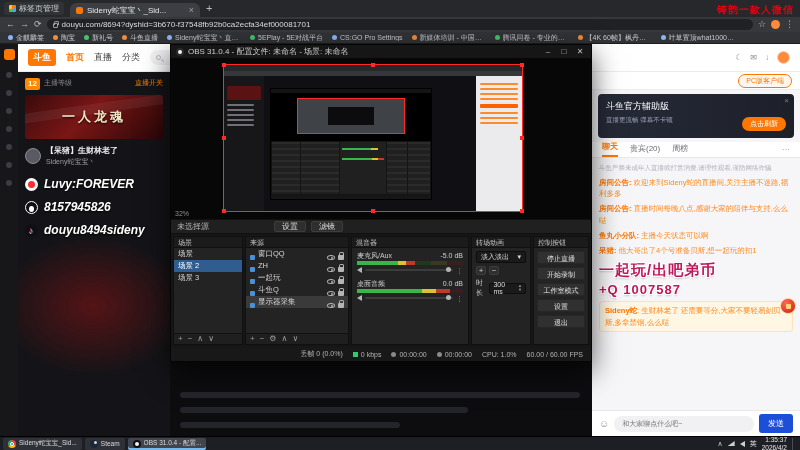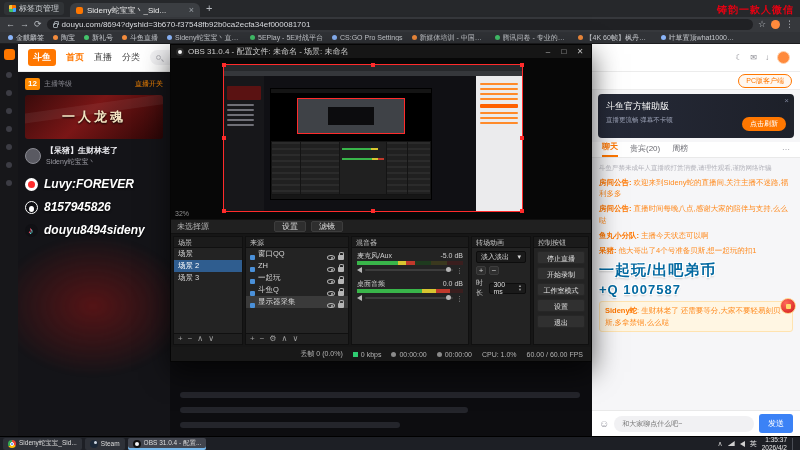--- a/index.html
+++ b/index.html
@@ -41,21 +41,21 @@
   .dnav{display:flex;gap:10px}
   .dnav-i{font-size:9px;color:#404040}
   .dnav-i.on{color:#ff7700;font-weight:bold}
   .dsearch{width:130px;height:15px;background:#f2f2f4;border-radius:8px;display:flex;align-items:center;padding:0 6px}
   .ds-ic{width:5px;height:5px;border:1px solid #b6b6bc;border-radius:50%;position:relative}
   .ds-ic::after{content:"";position:absolute;left:4px;top:4px;width:3px;height:1px;background:#b6b6bc;transform:rotate(45deg)}
   .dh-right{margin-left:auto;display:flex;align-items:center;gap:8px}
   .hic{font-size:8px;color:#8d8d94;line-height:1}
   .davatar{width:13px;height:13px;border-radius:50%;background:#ff8a3c;border:1px solid #ffd2ae}
   .dleft{position:absolute;left:18px;top:28px;width:152px;bottom:0;background:#141418;padding:6px 7px;overflow:hidden}
-  .lvrow{display:flex;align-items:center;gap:4px}
+  .lvrow{display:flex;gap:4px}
   .lv-badge{background:#ff8a00;color:#fff;font-size:8px;font-weight:bold;border-radius:2px;padding:0 3px;height:12px;line-height:12px}
   .lv-label{color:#8a8a92;font-size:7px}
   .lv-switch{margin-left:auto;color:#ff8a00;font-size:7px}
   .banner{margin-top:5px;height:44px;border-radius:3px;background:linear-gradient(135deg,#3a0b0b,#7a1616 45%,#2a0606);display:flex;align-items:center;justify-content:center;position:relative;overflow:hidden}
   .banner::after{content:"";position:absolute;left:-10px;top:8px;width:170px;height:10px;background:rgba(255,255,255,.06);transform:rotate(-8deg)}
   .banner-t{color:#f3e3c0;font-weight:bold;font-size:13px;letter-spacing:3px;text-shadow:0 1px 2px #000}
   .roomrow{margin-top:6px;display:flex;align-items:center;gap:5px}
   .ravatar{width:16px;height:16px;border-radius:50%;background:#5a5a62;border:1px solid #8a8a92;flex:none}
   .rtitle{color:#ececf0;font-size:8px;font-weight:bold;white-space:nowrap;overflow:hidden;text-overflow:ellipsis}
   .rsub{color:#9a9aa2;font-size:7px;margin-top:1px}
@@ -85,32 +85,32 @@
   .acard-x{position:absolute;right:5px;top:2px;color:#7b8096;font-size:8px}
   #ctabs{height:16px;background:#fff;display:flex;align-items:flex-end;gap:12px;padding:0 10px;border-bottom:1px solid #e9e9e9}
   .ctab{font-size:8px;color:#6b6b72;padding-bottom:3px}
   .ctab.on{color:#ff7700;font-weight:bold;border-bottom:2px solid #ff7700}
   .ctab-gear{margin-left:auto;font-size:8px;color:#a6a6ad;padding-bottom:3px}
   .cmsgs{flex:1;padding:5px 7px;overflow:hidden;position:relative}
   .cnotice{font-size:6.5px;color:#b2b2ba;line-height:1.5;margin-bottom:4px}
   .msg{font-size:7.5px;color:#ff8a1e;line-height:1.5;margin-bottom:4px;word-break:break-all}
   .msg .u{color:#ff7700;font-weight:bold}
   .promo{margin:5px 0 4px 0}
-  .promo1,.promo2{font-weight:bold;color:#0369a1;letter-spacing:1px;
+  .promo1,.promo2{font-weight:bold;color:#be185d;letter-spacing:1px;
     text-shadow:-1px -1px 0 #fff,1px -1px 0 #fff,-1px 1px 0 #fff,1px 1px 0 #fff,0 2px 2px rgba(0,0,0,.2)}
   .promo1{font-size:15px}
   .promo2{font-size:13px;margin-top:2px}
   .hmsg{background:#fff6e3;border:1px solid #ffe3b0;border-radius:3px;padding:3px 5px;font-size:7.5px;color:#ff8a1e;line-height:1.5;margin:4px 0;word-break:break-all}
   .hmsg .u{color:#ff7700;font-weight:bold}
   .redpacket{position:absolute;right:4px;top:140px;width:16px;height:16px;border-radius:50%;background:radial-gradient(circle at 35% 30%,#ff6a5a,#d01818);border:1px solid #ffd28a}
   .redpacket::after{content:"";position:absolute;left:5px;top:5px;width:5px;height:5px;background:#ffd86b;border-radius:1px}
   .cinput{height:26px;background:#fff;border-top:1px solid #e9e9e9;display:flex;align-items:center;gap:5px;padding:0 7px}
   .smiley{font-size:10px;color:#a0a0a8;line-height:1}
   .chat-in{flex:1;height:16px;background:#f1f1f3;border:none;border-radius:9px;font-size:7px;color:#707078;padding:0 8px;outline:none}
-  .sendbtn{background:#3b82f6;color:#fff;font-size:8px;border:none;border-radius:3px;padding:4px 9px}
+  .sendbtn{background:#1d4ed8;color:#fff;font-size:8px;border:none;border-radius:3px;padding:4px 9px}
 
   
   #obs{position:absolute;left:170px;top:44px;width:422px;height:318px;background:#1c1c1c;border:1px solid #050505;box-shadow:0 10px 26px rgba(0,0,0,.65);z-index:50;display:flex;flex-direction:column}
   .otitle{height:13px;background:#161616;display:flex;align-items:center;gap:4px;padding:0 5px}
   .obs-logo{width:8px;height:8px;border-radius:50%;background:#f4f4f4;border:2px solid #2b2b2b;flex:none}
   .otitle-t{font-size:8px;color:#cfcfcf;flex:1;white-space:nowrap;overflow:hidden}
   .wbtn{font-size:8px;color:#bdbdbd;width:12px;text-align:center;line-height:1}
   #obs-menus{height:12px;background:#1d1d1d;border-bottom:1px solid #101010;display:flex;align-items:center;padding-left:2px}
   .mi{font-size:8px;color:#d4d4d4;padding:0 5px;line-height:12px;white-space:nowrap}
   .opreview{position:relative;height:162px;background:#070707;border-bottom:1px solid #101010;overflow:hidden}

